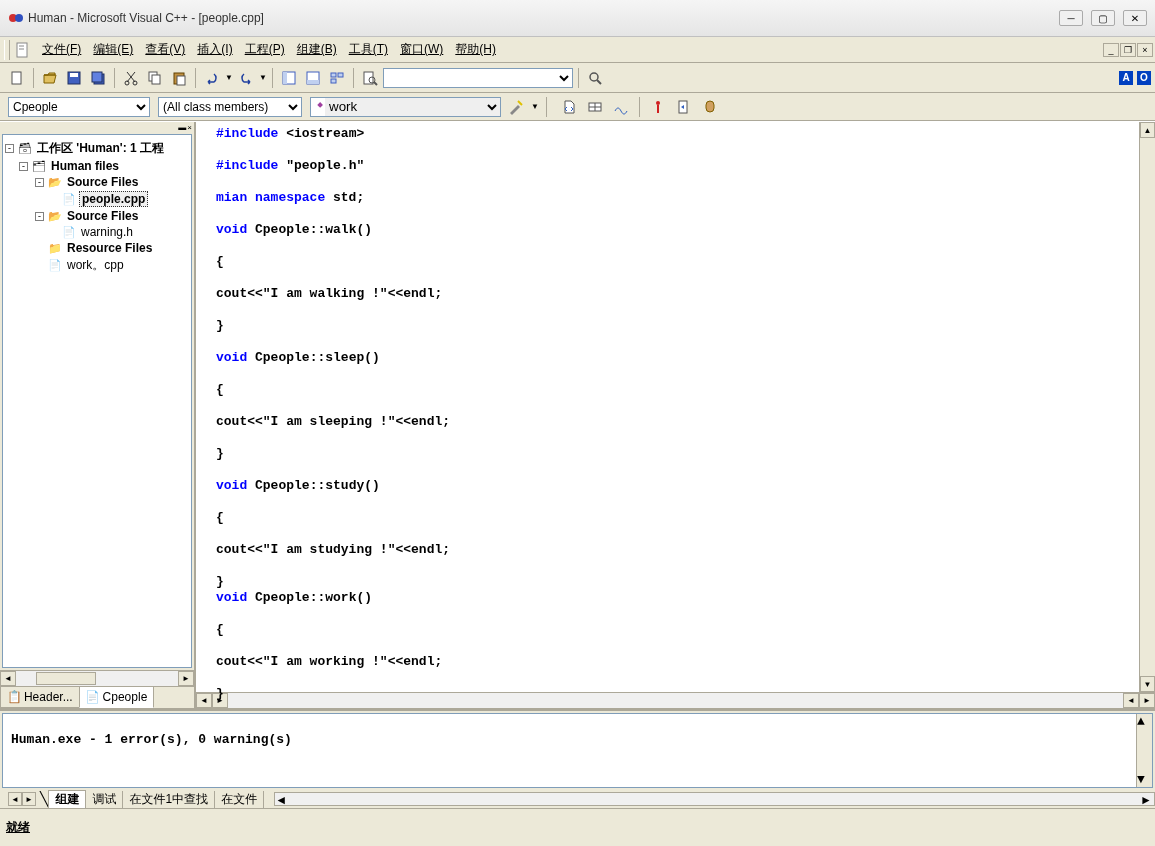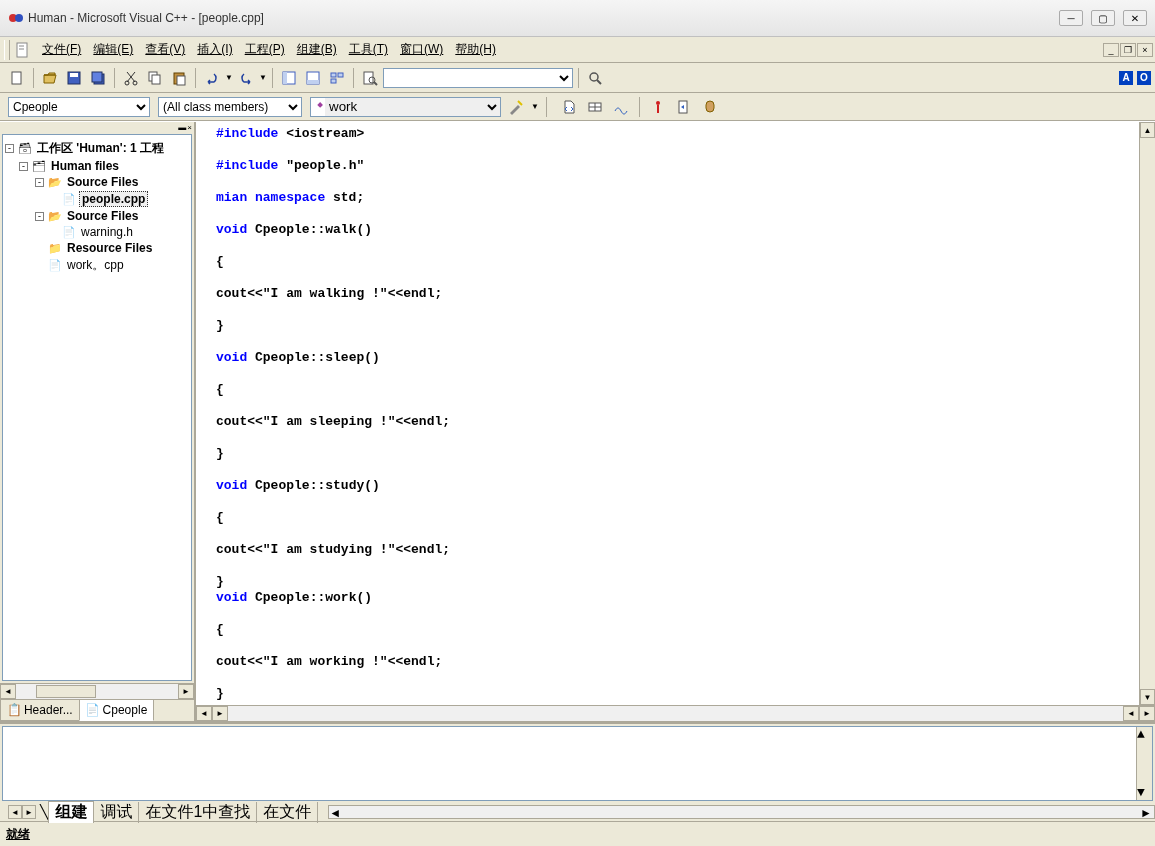--- a/index.html
+++ b/index.html
@@ -46,24 +46,24 @@
 .editor-vscroll { position: absolute; right: 0; top: 0; bottom: 0; width: 16px; background: #ece9d8; border-left: 1px solid #aca899; }
 .editor-vscroll .vbtn { width: 15px; height: 16px; background: #ece9d8; border: 1px solid #aca899; font-size: 8px; display: flex; align-items: center; justify-content: center; }
 .editor-hbar { height: 16px; background: #ece9d8; display: flex; border-top: 1px solid #aca899; }
 .editor-hbar .hbtn { width: 16px; height: 15px; background: #ece9d8; border: 1px solid #aca899; font-size: 8px; display: flex; align-items: center; justify-content: center; }
 .output-wrap { height: 100px; border-top: 3px solid #aca899; background: #ece9d8; display: flex; flex-direction: column; }
 .output { flex: 1; background: white; margin: 2px; border: 1px solid #7f9db9; font-family: "Courier New", monospace; font-size: 13px; padding: 4px 8px; overflow: auto; position: relative; font-weight: bold;}
 .output-vscroll { position: absolute; right: 0; top: 0; bottom: 0; width: 16px; background: #ece9d8; border-left: 1px solid #aca899; }
 .output-tabs { height: 18px; display: flex; align-items: center; padding-left: 8px; background: #ece9d8; position: relative; }
 .out-arrows { display: flex; margin-right: 4px; }
 .out-arrow { width: 14px; height: 14px; border: 1px solid #aca899; font-size: 8px; display: flex; align-items: center; justify-content: center; cursor: pointer; }
-.out-tab { padding: 0 6px; border-right: 1px solid #aca899; cursor: pointer; font-size: 16px; }
+.out-tab { padding: 0 6px; border-right: 1px solid #aca899; cursor: pointer; font-size: 12px; }
 .out-tab.active { font-weight: bold; background: white; border: 1px solid #aca899; border-bottom: none; }
 .out-hscroll { flex: 1; margin-left: 10px; height: 14px; background: #f0f0f0; border: 1px solid #aca899; position: relative; display: flex; }
-.statusbar { height: 25px; background: #ece9d8; border-top: 1px solid #aca899; display: flex; align-items: center; padding: 0 6px; text-decoration: underline; }
+.statusbar { height: 38px; background: #ece9d8; border-top: 1px solid #aca899; display: flex; align-items: center; padding: 0 6px; text-decoration: underline; }
 .ico-folder { color: #d4a020; }
 .badge { width: 14px; height: 14px; display: inline-flex; align-items: center; justify-content: center; color: white; font-weight: bold; font-size: 10px; }
 .badge-a { background: #0040c0; }
 .badge-o { background: #0040c0; }
 </style>
 </head>
 <body>
 
 <div class="titlebar">
   <span class="app-icon">
@@ -387,20 +387,21 @@
       <div style="flex:1;background:#f0f0f0"></div>
       <div class="hbtn" style="margin-left:auto">◄</div>
       <div class="hbtn">►</div>
     </div>
   </div>
 </div>
 
 <div class="output-wrap">
   <div class="output">
     <div style="height:14px"></div>
+    <div>Human.exe - 1 error(s), 0 warning(s)</div>
     <div class="output-vscroll">
       <div class="vbtn">▲</div>
       <div style="position:absolute;bottom:0">
           <div class="vbtn">▼</div>
         </div>
     </div>
   </div>
   <div class="output-tabs">
     <div class="out-arrows">
       <div class="out-arrow">◄</div>

